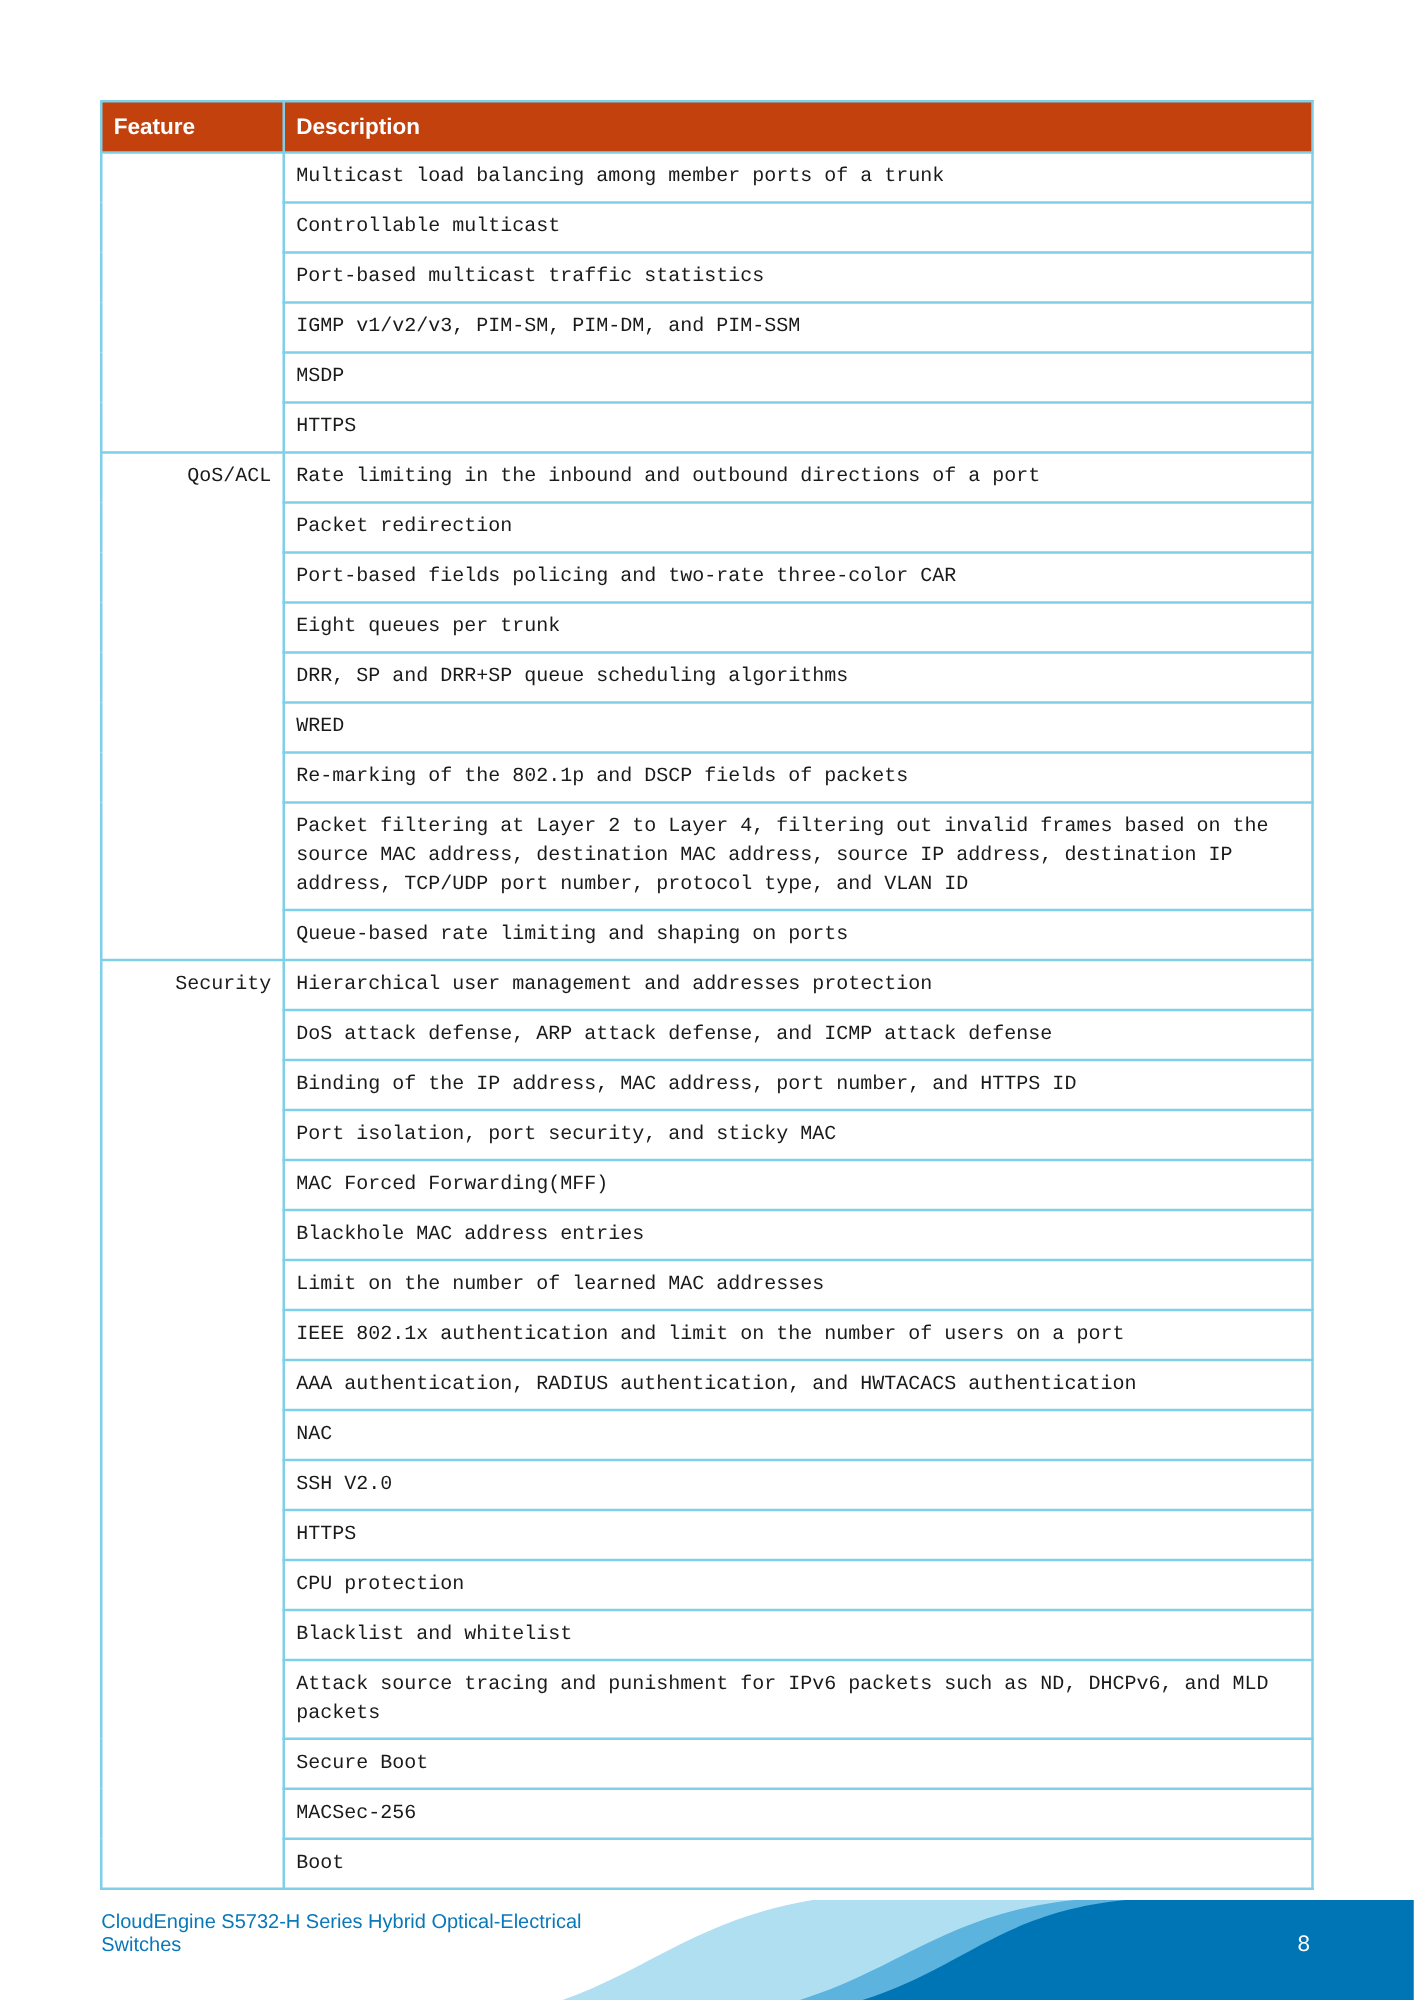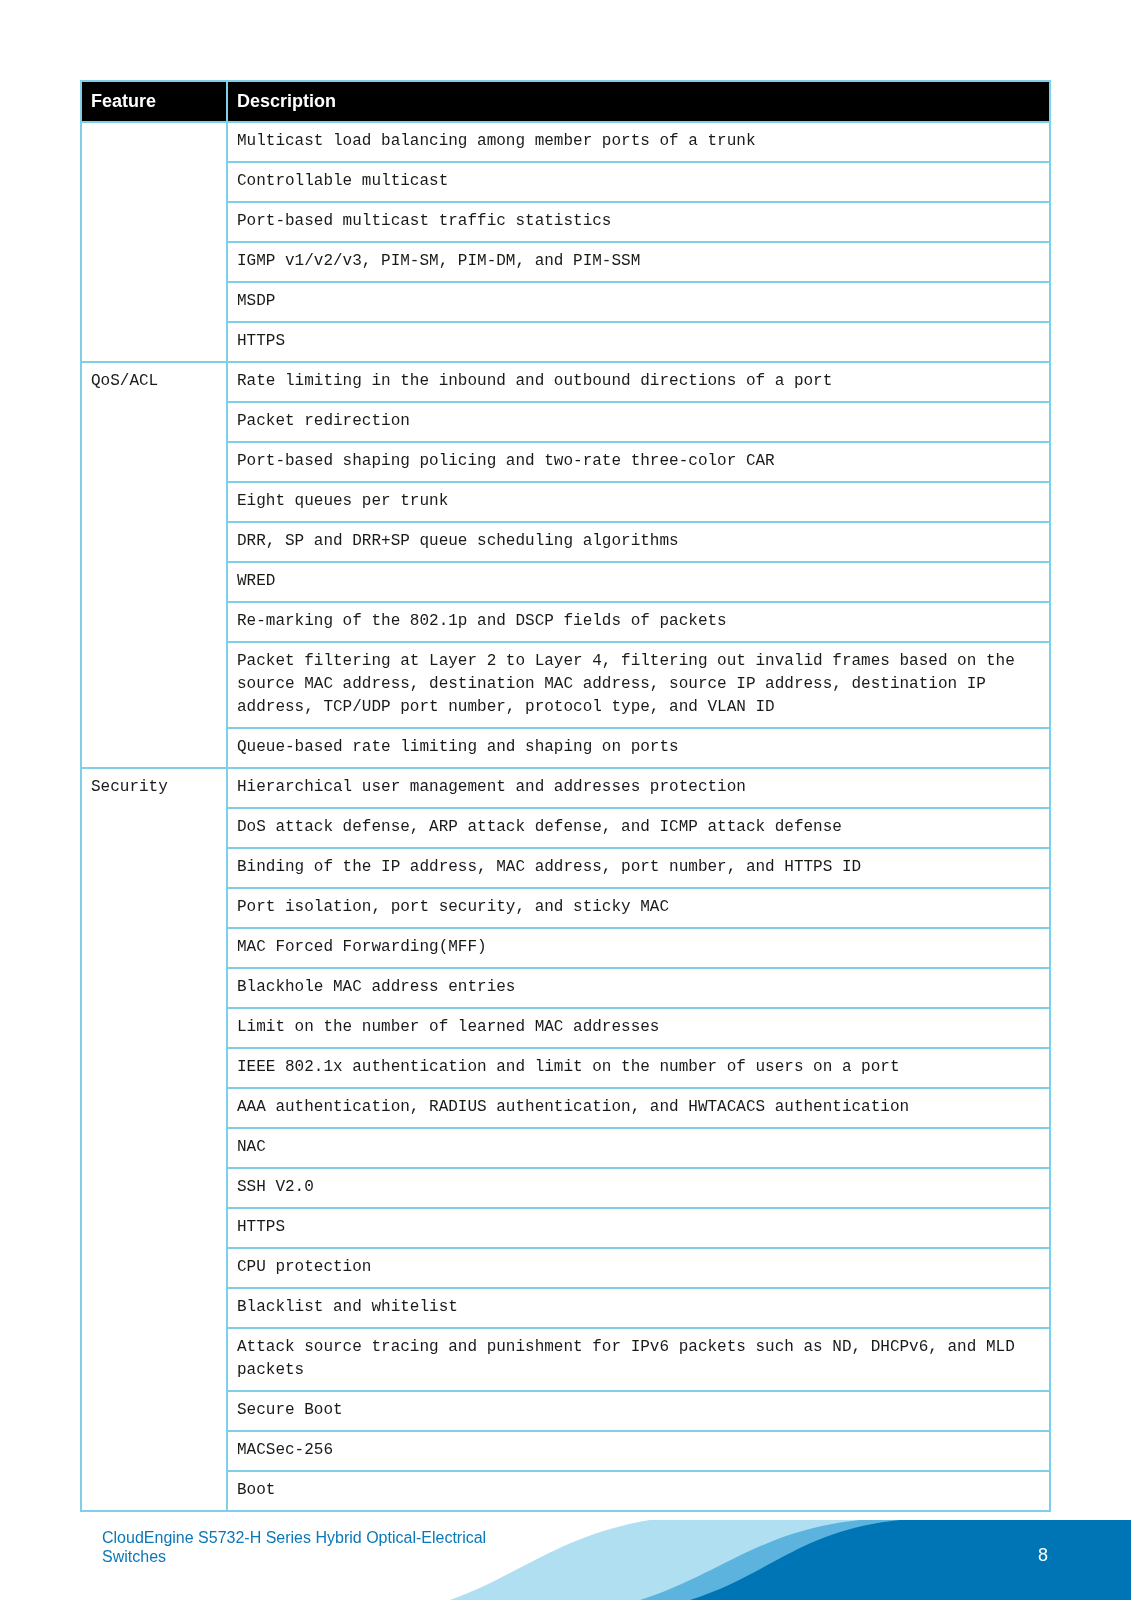--- a/index.html
+++ b/index.html
@@ -1,28 +1,28 @@
 <!DOCTYPE html>
 <html><head>
 <meta charset="utf-8">
 <style>
   html, body { margin: 0; padding: 0; background: #ffffff; }
   body { width: 1131px; height: 1600px; position: relative; overflow: hidden;
          font-family: "Liberation Sans", sans-serif; color: #1a1a1a; }
   .tbl { position: absolute; left: 80px; top: 80px; width: 971px;
          border-collapse: collapse; table-layout: fixed; }
-  .tbl th { background: #000000; color: #ffffff; font-weight: bold; font-size: 18px;
+  .tbl th { background: #c2410c; color: #ffffff; font-weight: bold; font-size: 18px;
             text-align: left; padding: 0 9px; height: 39px;
             border: 2px solid #7fcfea; }
   .tbl td { font-size: 16px; line-height: 23px; padding: 7px 9px 8px 9px;
             border: 2px solid #7fcfea; vertical-align: top; font-family: Liberation Mono, monospace; }
-  .tbl td.feat { vertical-align: top; }
+  .tbl td.feat { vertical-align: top; text-align: right; }
   .col-feat { width: 146px; }
   .footer-title { position: absolute; left: 81px; top: 1528px; font-size: 16px;
-                  line-height: 19px; color: #0a78b8; width: 430px; margin-left: 21px; }
+                  line-height: 19px; color: #0a78b8; width: 430px; }
   .wave { position: absolute; left: 0; top: 1515px; width: 1131px; height: 85px; }
   .page-num { position: absolute; left: 1038px; top: 1545px; font-size: 18px; color: #ffffff; }
 </style>
 </head>
 <body>
 
 <table class="tbl">
   <colgroup>
       <col class="col-feat">
       <col>
@@ -54,21 +54,21 @@
         <td>HTTPS</td>
       </tr>
       <tr>
         <td class="feat" rowspan="9">QoS/ACL</td>
         <td>Rate limiting in the inbound and outbound directions of a port</td>
       </tr>
       <tr>
         <td>Packet redirection</td>
       </tr>
       <tr>
-        <td>Port-based shaping policing and two-rate three-color CAR</td>
+        <td>Port-based fields policing and two-rate three-color CAR</td>
       </tr>
       <tr>
         <td>Eight queues per trunk</td>
       </tr>
       <tr>
         <td>DRR, SP and DRR+SP queue scheduling algorithms</td>
       </tr>
       <tr>
         <td>WRED</td>
       </tr>

